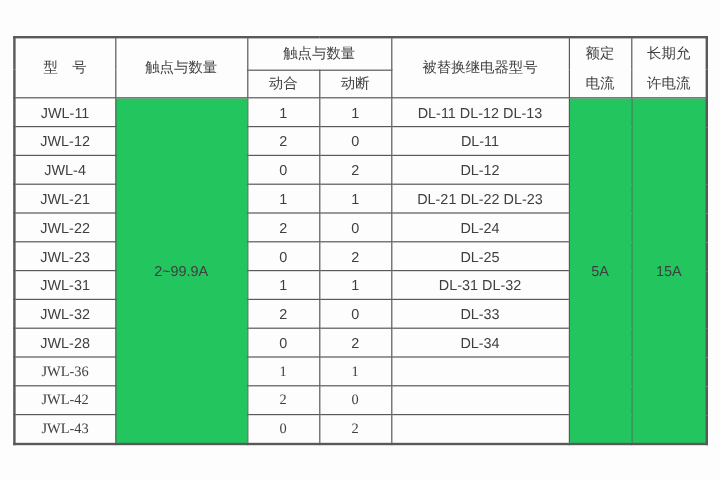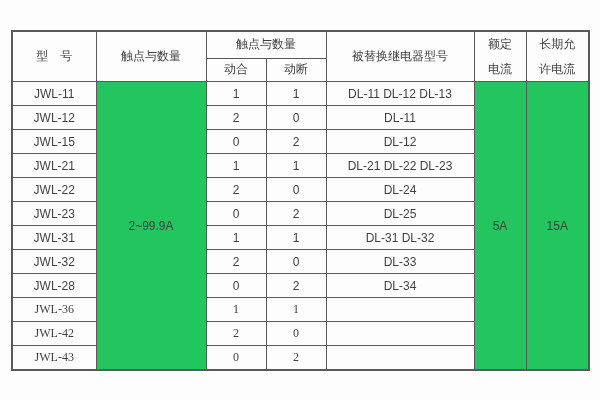--- a/index.html
+++ b/index.html
@@ -82,21 +82,21 @@
   <td rowspan="12" class="merged-cell">5A</td>
           <td rowspan="12" class="merged-cell">15A</td>
         </tr>
         <tr>
     <td>JWL-12</td>
     <td>2</td>
     <td>0</td>
     <td>DL-11</td>
   </tr>
         <tr>
-    <td>JWL-15</td>
+    <td>JWL-4</td>
     <td>0</td>
     <td>2</td>
     <td>DL-12</td>
   </tr>
         <tr>
     <td>JWL-21</td>
     <td>1</td>
     <td>1</td>
     <td>DL-21 DL-22 DL-23</td>
   </tr>

